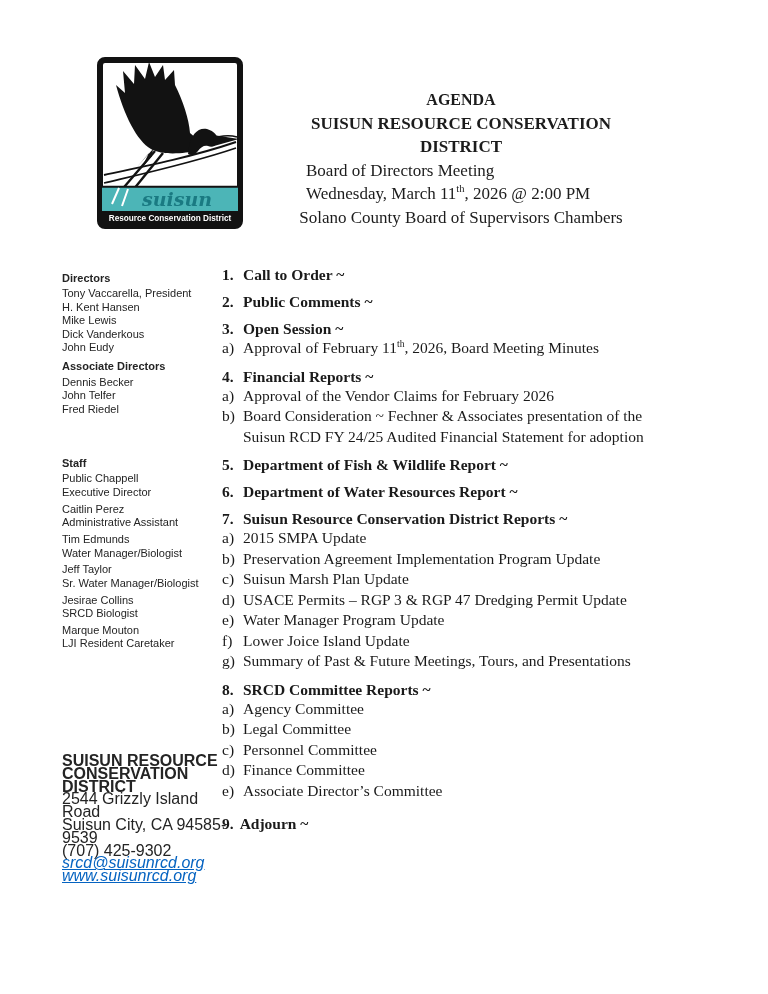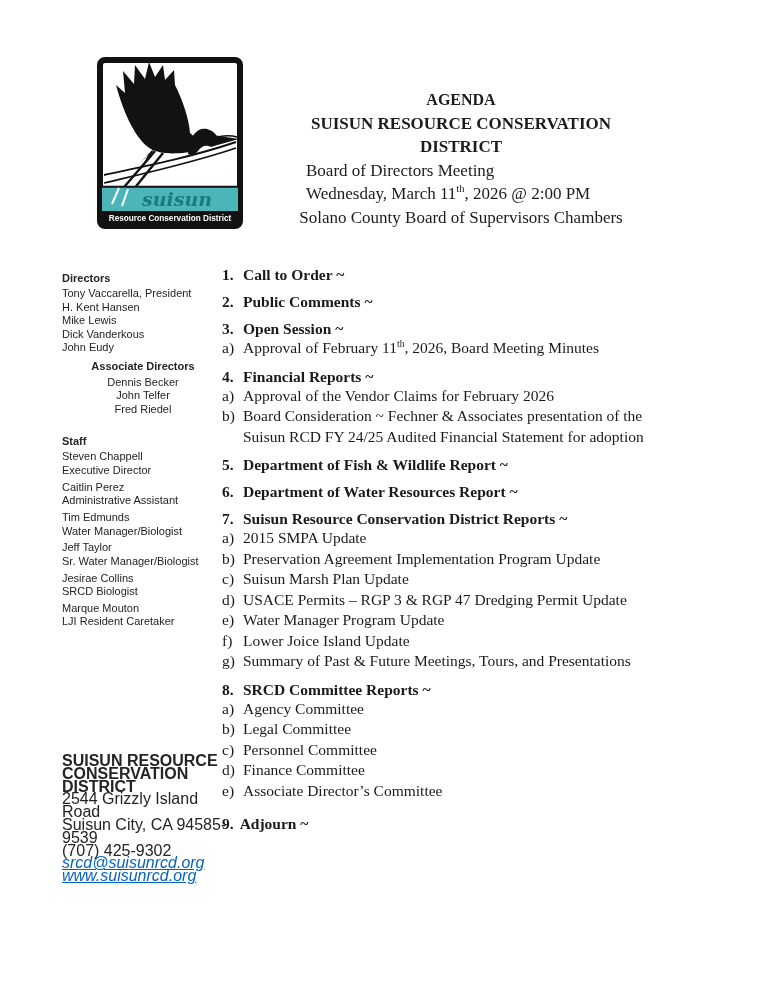--- a/index.html
+++ b/index.html
@@ -28,21 +28,21 @@
   .h-left { text-align: left; padding-left: 36px; }
   sup { font-size: 0.62em; vertical-align: super; line-height: 0; }
 
   
   .sidebar {
     position: absolute; left: 62px; top: 272px; width: 162px;
     font-family: "Liberation Sans", sans-serif;
     font-size: 11px; line-height: 13.4px; color: #242424;
   }
   .group { margin-bottom: 6px; }
-  #sidebar-groups .group:nth-child(2) { margin-bottom: 19px; text-align: center; }
+  #sidebar-groups .group:nth-child(2) { margin-bottom: 41px; }
   .group-title { font-weight: bold; margin-bottom: 2px; }
   .staff-entry { margin-bottom: 3.5px; }
 
   .contact {
     position: absolute; left: 62px; top: 755px; width: 170px;
     font-family: "Liberation Sans", sans-serif;
     font-size: 16px; line-height: 12.8px; color: #242424;
   }
   .contact .bold { font-weight: bold; }
   .contact a { text-decoration: underline; cursor: pointer; font-style: italic; }
@@ -117,21 +117,21 @@
         </div>
         <div class="group">
           <div class="group-title">Associate Directors</div>
           <div class="line">Dennis Becker</div>
           <div class="line">John Telfer</div>
           <div class="line">Fred Riedel</div>
         </div>
         <div class="group">
           <div class="group-title">Staff</div>
           <div class="staff-entry">
-            <div class="line">Steven Chappell</div>
+            <div class="line">Public Chappell</div>
             <div class="line">Executive Director</div>
           </div>
           <div class="staff-entry">
             <div class="line">Caitlin Perez</div>
             <div class="line">Administrative Assistant</div>
           </div>
           <div class="staff-entry">
             <div class="line">Tim Edmunds</div>
             <div class="line">Water Manager/Biologist</div>
           </div>

